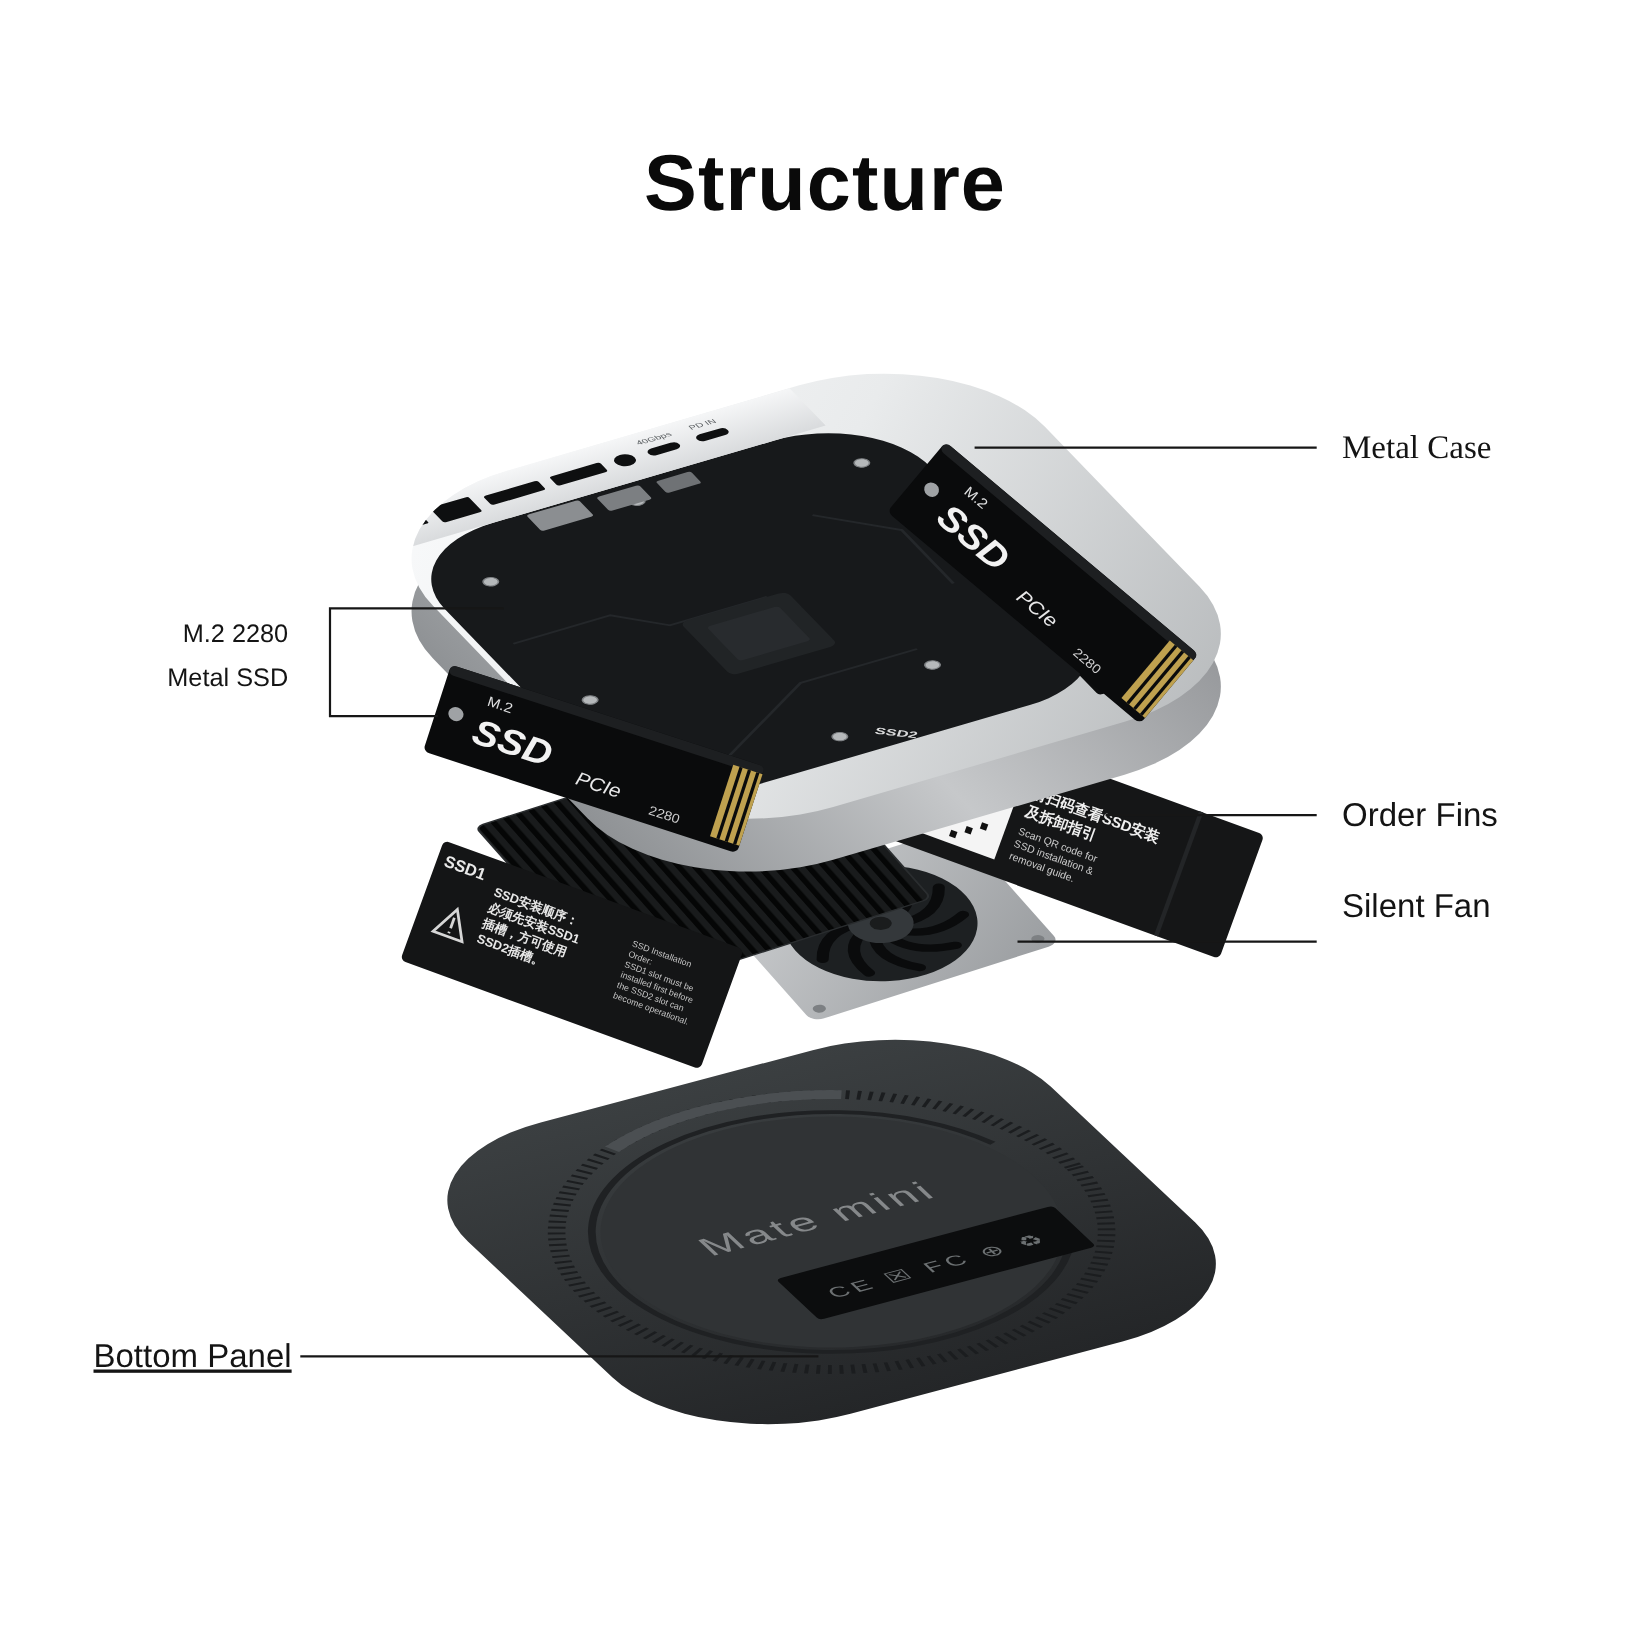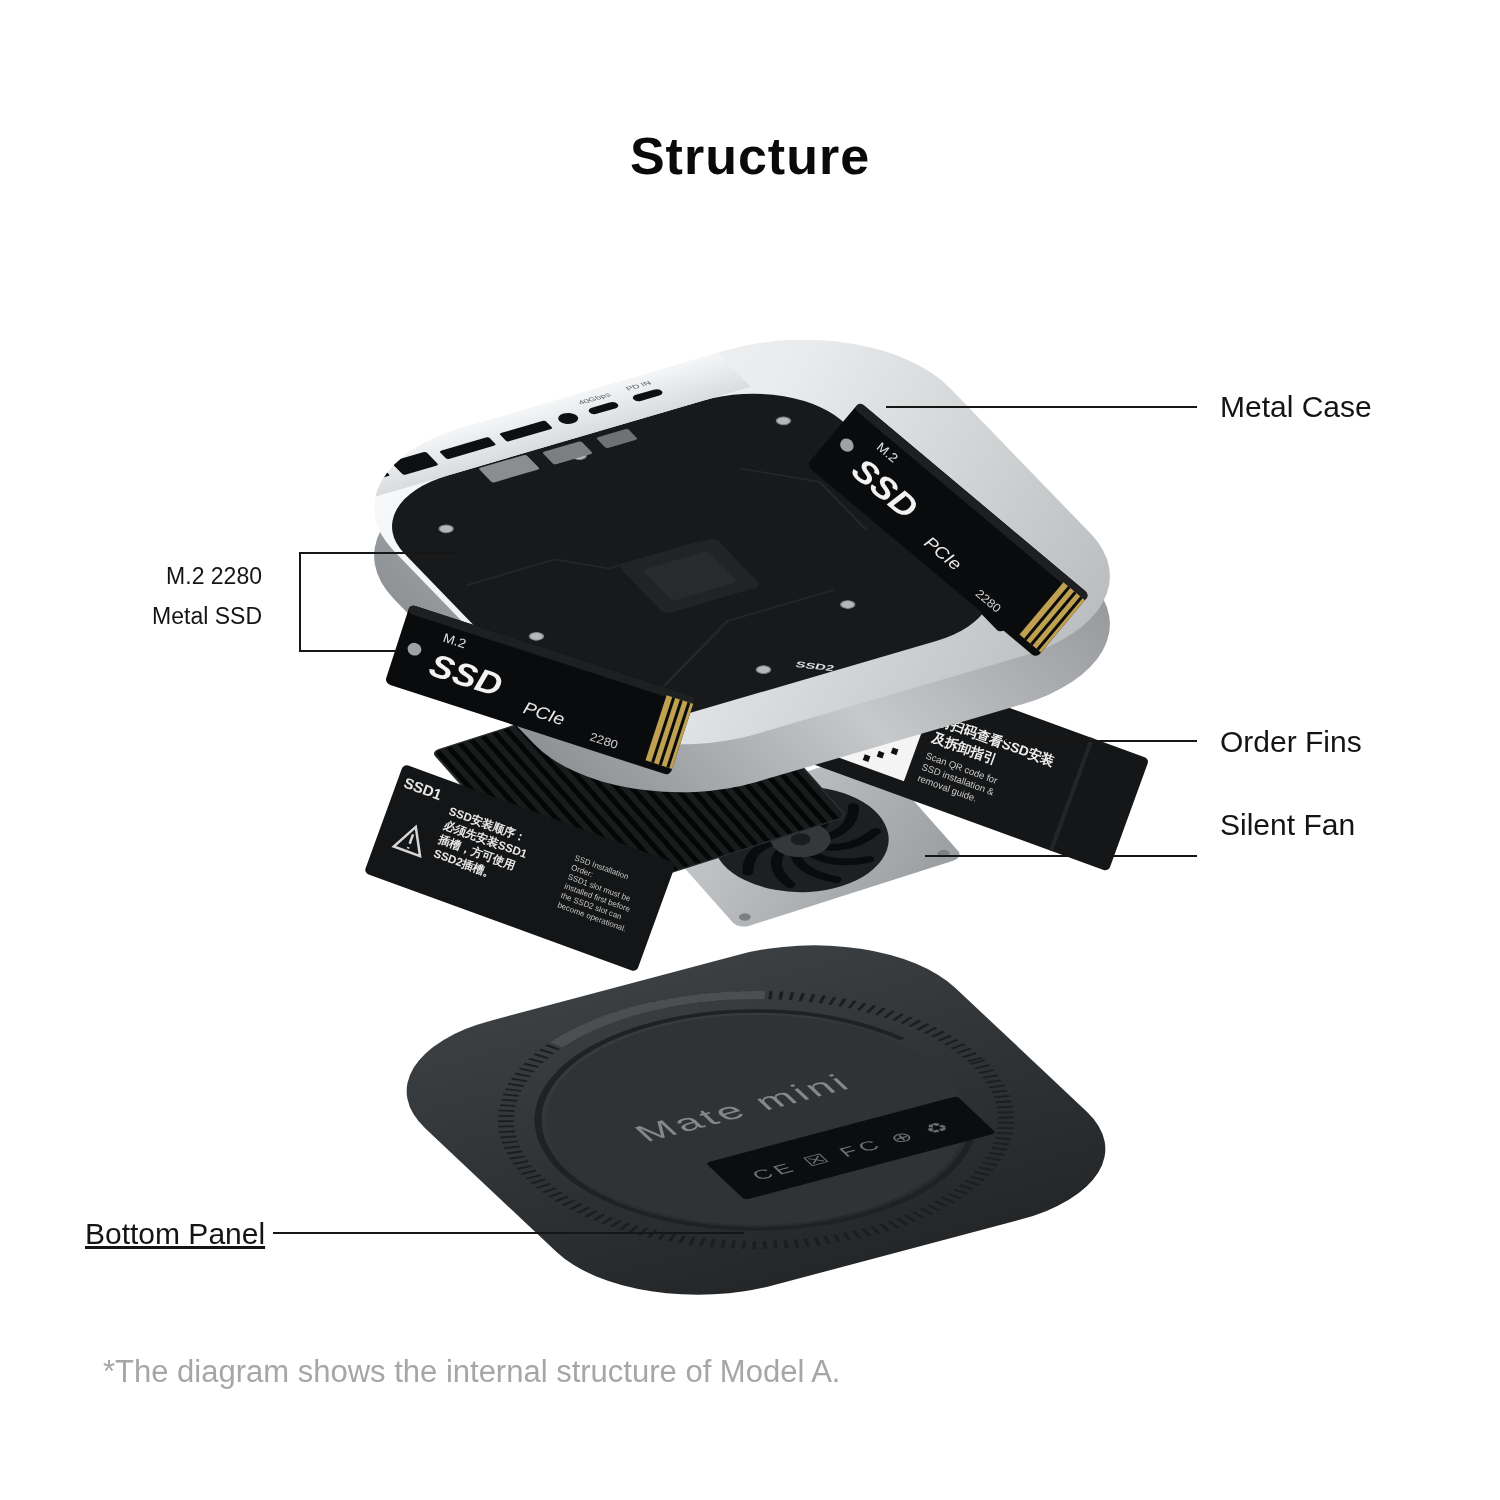--- a/index.html
+++ b/index.html
@@ -1,19 +1,19 @@
 <!DOCTYPE html>
 <html><head>
 <meta charset="utf-8">
 <style>
   html,body{margin:0;padding:0;background:#ffffff;}
   body{font-family:"Liberation Sans",sans-serif;}
   .stage{position:relative;width:1500px;height:1500px;background:#ffffff;overflow:hidden;}
   .page-title{position:absolute;top:126px;left:0;width:100%;text-align:center;
-              font-size:52px;font-weight:600;color:#0a0a0a;letter-spacing:1px;}
+              font-size:72px;font-weight:600;color:#0a0a0a;letter-spacing:1px;}
   .callout-label{position:absolute;font-size:30px;color:#141414;white-space:nowrap;}
   .m2-label{position:absolute;left:60px;top:556px;width:202px;text-align:right;
             font-size:23px;line-height:40px;color:#141414;}
   .footnote{position:absolute;left:103px;top:1354px;font-size:31px;color:#a6a6a6;}
   svg{position:absolute;left:0;top:0;}
   svg text{font-family:"Liberation Sans",sans-serif;}
 </style>
 </head>
 <body>
 
@@ -242,27 +242,26 @@
       <path d="M 886 407 L 1197 407"></path>
       <path d="M 458 553 L 300 553 L 300 651 L 398 651"></path>
       <path d="M 1005 741 L 1197 741"></path>
       <path d="M 925 856 L 1197 856"></path>
       <path d="M 273 1233 L 744 1233"></path>
     </g>
   </svg>
 
   <div class="page-title">Structure</div>
 
-  <div class="callout-label" style="left:1220px;top:390px;">Metal Case</div>
+  <div class="callout-label" style="left:1220px;top:390px;font-family:Liberation Serif, serif;">Metal Case</div>
 
   <div class="m2-label">
     <div>M.2 2280</div>
     <div>Metal SSD</div>
   </div>
 
   <div class="callout-label" style="left:1220px;top:725px;">Order Fins</div>
 
   <div class="callout-label" style="left:1220px;top:808px;">Silent Fan</div>
 
   <div class="callout-label" style="left:85px;top:1217px;text-decoration:underline;">Bottom Panel</div>
 
-  <div class="footnote">*The diagram shows the internal structure of Model A.</div>
 </div>
 
 </body></html>

